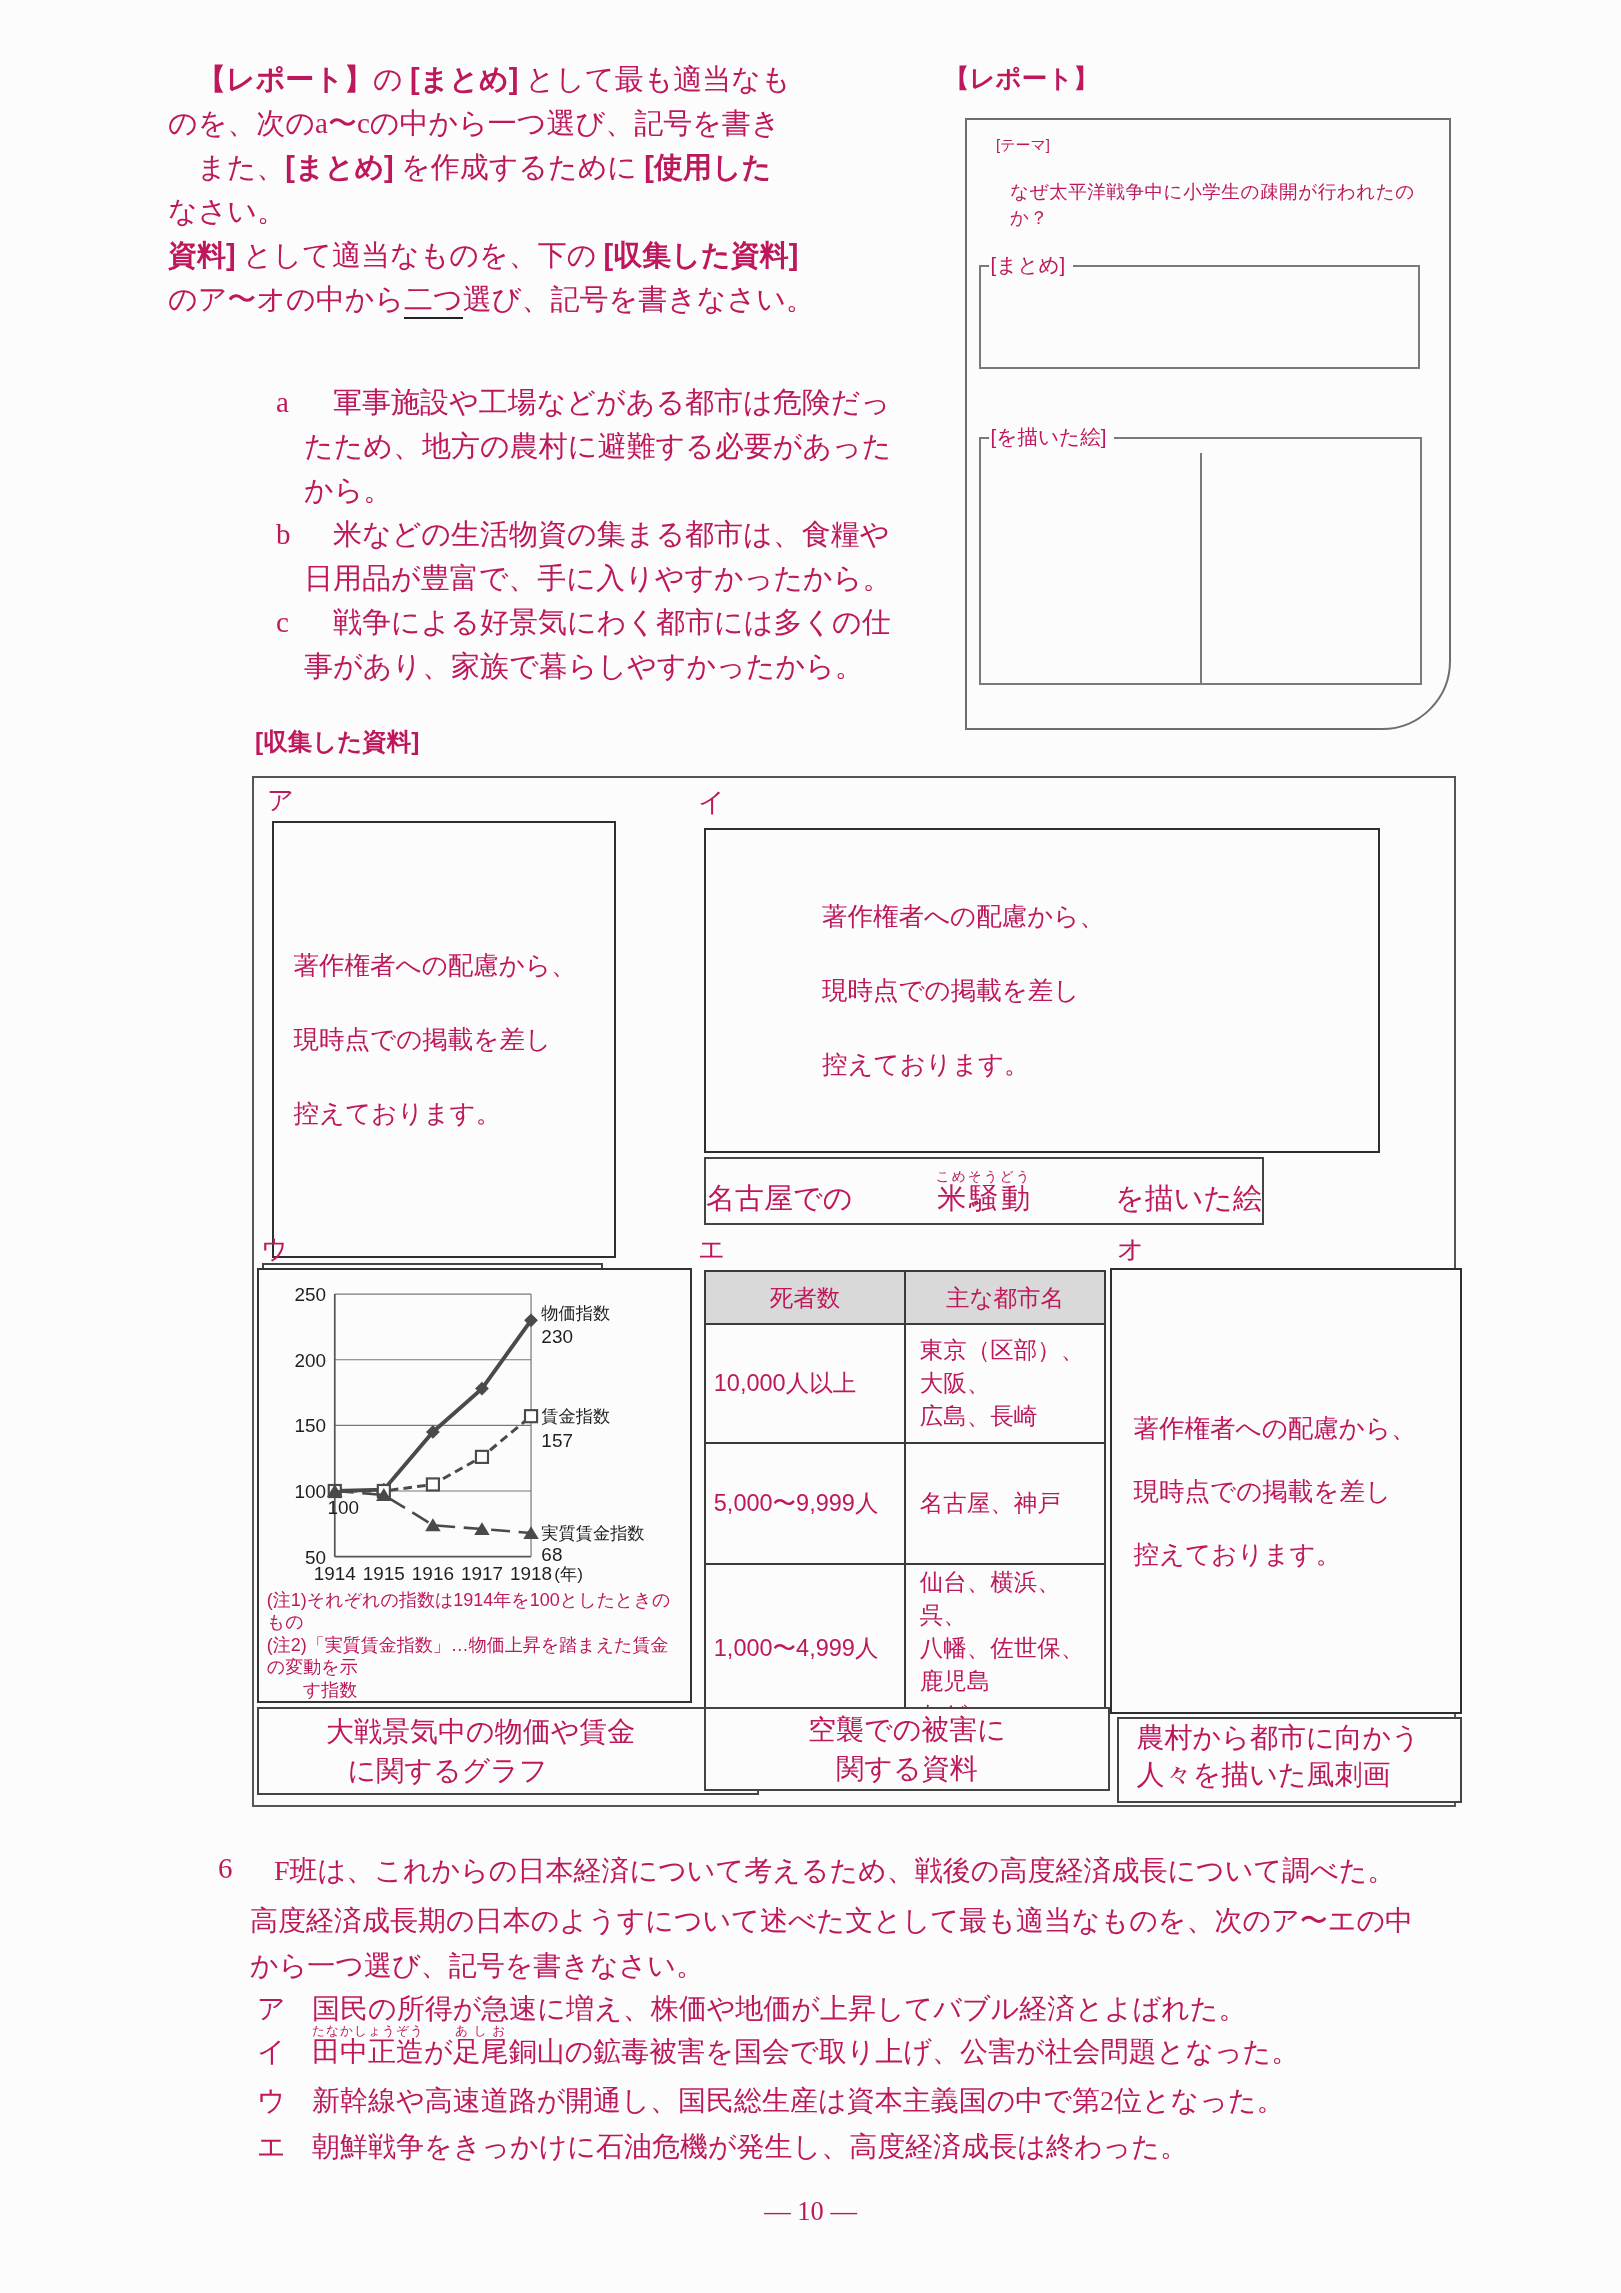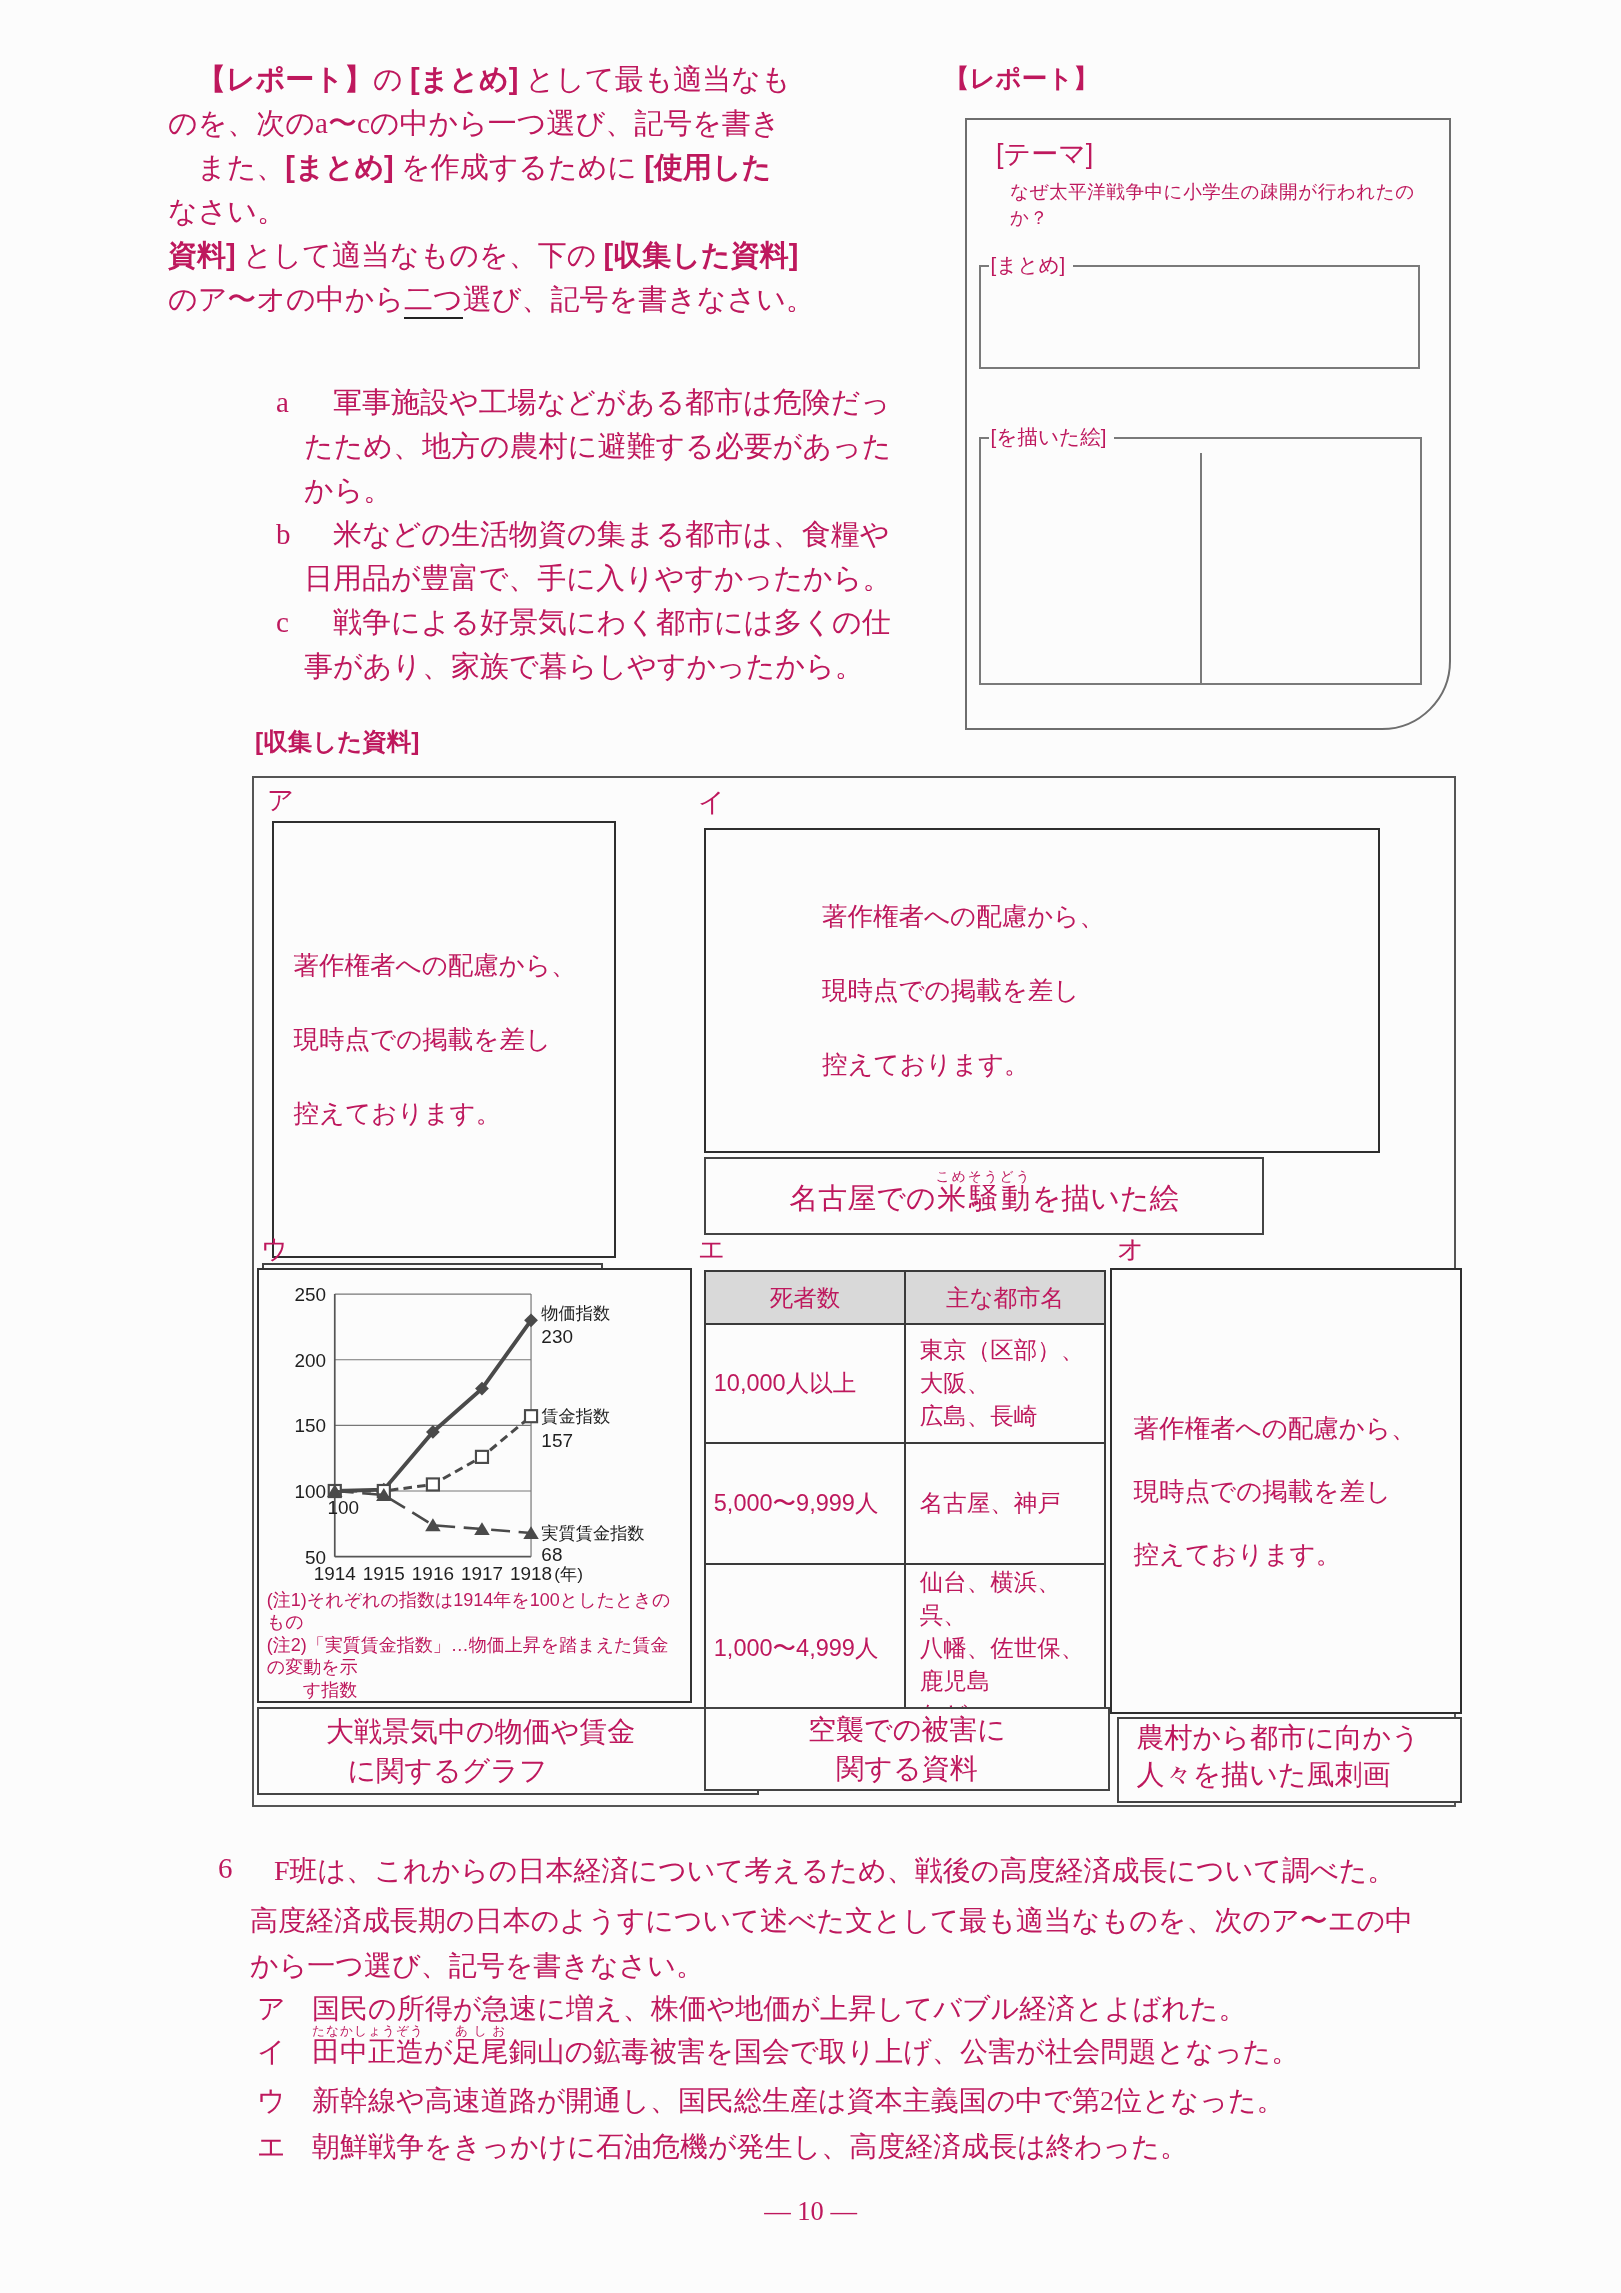--- a/index.html
+++ b/index.html
@@ -16,21 +16,21 @@
   .q5-abc{left:274px;top:380px;width:647px;font-size:29px;line-height:44px;}
   .opt{position:relative;padding-left:59px;}
   .opt-label{position:absolute;left:2px;top:0;}
   .opt-lines div:not(:first-child){margin-left:-29px;}
 
   
   .report-title{left:944px;top:61px;font-size:25.5px;font-weight:700;
                 font-family:"Liberation Sans",sans-serif;}
   .report-box{left:965px;top:118px;width:482px;height:608px;
               border:2px solid #6e6e6e;border-radius:0 0 69px 0;background:#fcfcfc;}
-  .rb-theme-label{position:absolute;left:29px;top:15.7px;font-size:27px;}
+  .rb-theme-label{position:absolute;left:29px;top:15.7px;font-size:15px;}
   .rb-theme-text{position:absolute;left:43px;top:59px;font-size:18.6px;letter-spacing:0.5px;}
   .fieldset{position:absolute;border:2px solid #7a7a7a;}
   .fs-matome{left:11.8px;top:145px;width:437px;height:100px;}
   .fs-shiryo{left:11.8px;top:317px;width:439px;height:244px;}
   .legend{position:absolute;top:-13.7px;left:7.8px;background:#fcfcfc;
           padding:0 7.8px 0 2px;font-size:20.6px;line-height:23.5px;}
   .vdivider{position:absolute;left:50%;top:13.7px;bottom:0;border-left:2px solid #7a7a7a;}
 
   
   .col-heading{left:255px;top:725px;font-size:24.5px;font-weight:700;
@@ -38,21 +38,21 @@
   .col-box{left:252px;top:776px;width:1200px;height:1027px;border:2px solid #555;}
   .item-label{font-size:26.5px;}
   .notice{border:2px solid #2e2e2e;display:flex;flex-direction:column;
           justify-content:center;font-size:25.5px;background:#fcfcfc;}
   .noticeA{left:272px;top:821px;width:320px;height:433px;padding-left:19.6px;line-height:74px;}
   .noticeI{left:704px;top:828px;width:556px;height:321px;padding-left:116px;line-height:74px;}
   .noticeO{left:1110px;top:1268px;width:326px;height:442px;padding-left:21.6px;line-height:63px;}
   .cap{border:2px solid #444;background:#fcfcfc;font-size:28px;}
   .capA{left:262px;top:1263px;width:321px;height:55px;display:flex;align-items:center;padding-left:15.7px;font-size:29px;}
   .capI{left:704px;top:1157px;width:556px;height:60px;display:flex;align-items:flex-end;
-        justify-content:center;padding-bottom:14px;font-size:29px;}
+        justify-content:space-between;padding-bottom:4px;font-size:29px;}
   .capI rt{font-size:13.7px;font-family:"Liberation Sans",sans-serif;letter-spacing:2px;}
   .capU{left:257px;top:1707px;width:431px;height:84px;display:flex;flex-direction:column;
         justify-content:center;padding-left:67px;line-height:39px;}
   .capU div:last-child{margin-left:21.6px;}
   .capE{left:704px;top:1707px;width:402px;height:80px;display:flex;flex-direction:column;
         justify-content:center;text-align:center;line-height:39px;}
   .capO{left:1117px;top:1717px;width:323px;height:82px;display:flex;flex-direction:column;
         justify-content:flex-start;padding-left:17.6px;line-height:37px;}
 
   

